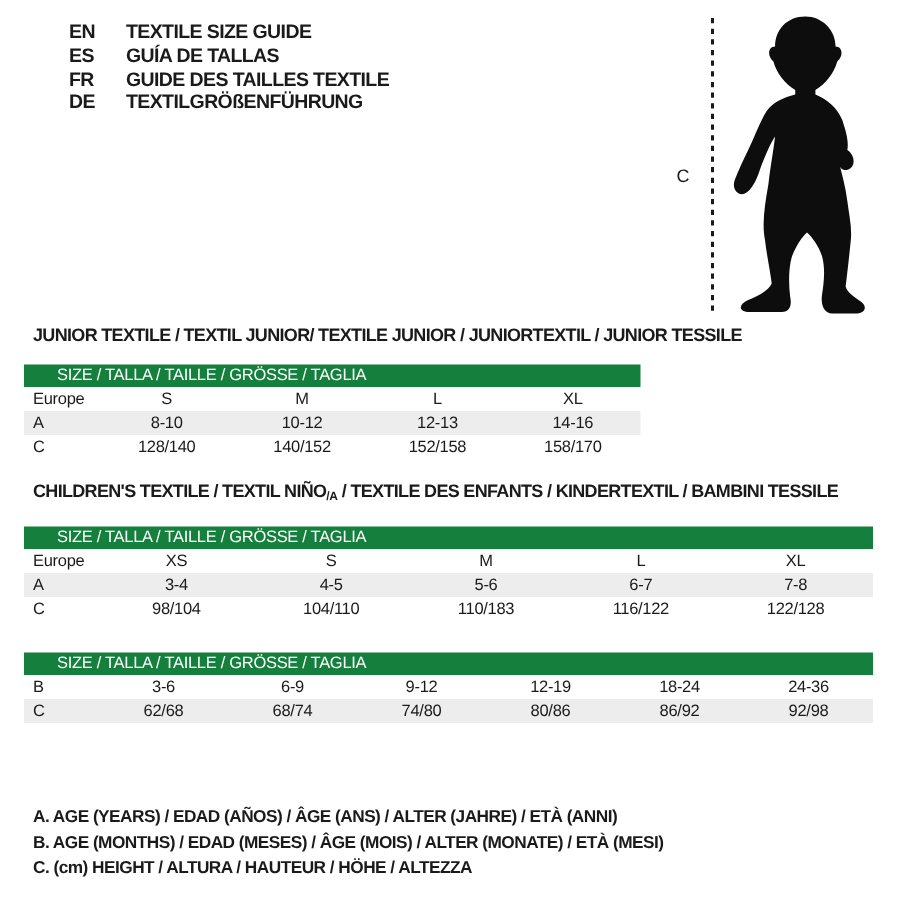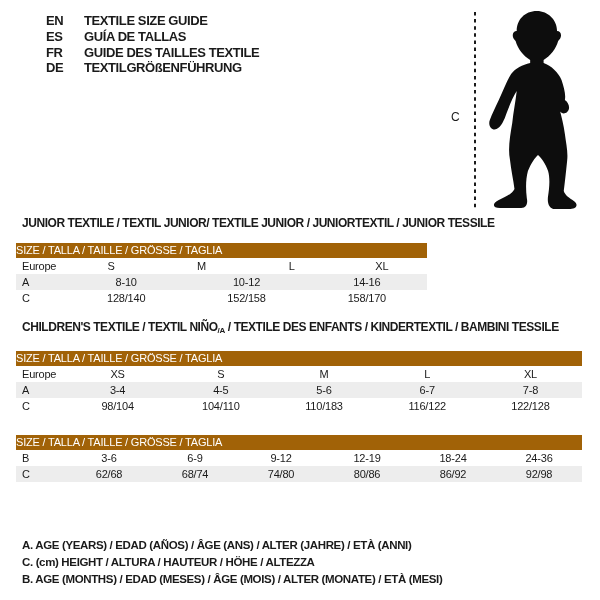--- a/index.html
+++ b/index.html
@@ -21,23 +21,23 @@
 
   
   .size-table{left:16px;}
   .tbl-title{
     margin:0;padding-left:6px;
     font-size:12px;font-weight:bold;letter-spacing:-0.45px;
     line-height:14px;white-space:nowrap;
   }
   .tbl-title .sub{font-size:8px;vertical-align:-2px;letter-spacing:-0.3px;}
   .bar{
-    background:#a16207;color:#ffffff;
+    background:#15803d;color:#ffffff;
     height:15px;line-height:15px;font-size:11px;letter-spacing:-0.2px;
-    padding-left:0;margin-top:13px;white-space:nowrap;
+    padding-left:22px;margin-top:13px;white-space:nowrap;
   }
   .rows .row{display:flex;height:16px;line-height:16px;font-size:11px;letter-spacing:-0.2px;}
   .rows .row:nth-child(even){background:#ededed;}
   .row .c0{flex:0 0 50px;padding-left:6px;box-sizing:border-box;}
   .row .c{flex:1;text-align:center;}
   #t1{top:216px;width:411px;}
   #t2{top:320px;width:566px;}
   #t3{top:425px;width:566px;}
   #t3 .bar{margin-top:10px;}
   #t3 .tbl-title{line-height:15.5px;}
@@ -89,25 +89,27 @@
       <span class="c0">Europe</span>
       <span class="c">S</span>
       <span class="c">M</span>
       <span class="c">L</span>
       <span class="c">XL</span>
     </div>
     <div class="row">
       <span class="c0">A</span>
       <span class="c">8-10</span>
       <span class="c">10-12</span>
+      <span class="c">12-13</span>
       <span class="c">14-16</span>
     </div>
     <div class="row">
       <span class="c0">C</span>
       <span class="c">128/140</span>
+      <span class="c">140/152</span>
       <span class="c">152/158</span>
       <span class="c">158/170</span>
     </div>
   </div>
 </section>
 
 <section id="t2" class="abs size-table">
   <h2 class="tbl-title"><span>CHILDREN'S TEXTILE / TEXTIL NIÑO</span><span class="sub">/A</span><span> / TEXTILE DES ENFANTS / KINDERTEXTIL / BAMBINI TESSILE</span></h2>
   <div class="bar">SIZE / TALLA / TAILLE / GRÖSSE / TAGLIA</div>
   <div class="rows">
@@ -157,15 +159,15 @@
       <span class="c">74/80</span>
       <span class="c">80/86</span>
       <span class="c">86/92</span>
       <span class="c">92/98</span>
     </div>
   </div>
 </section>
 
 <div class="abs legend">
   <div class="legend-line">A. AGE (YEARS) / EDAD (AÑOS) / ÂGE (ANS) / ALTER (JAHRE) / ETÀ (ANNI)</div>
+  <div class="legend-line">B. AGE (MONTHS) / EDAD (MESES) / ÂGE (MOIS) / ALTER (MONATE) / ETÀ (MESI)</div>
   <div class="legend-line">C. (cm) HEIGHT / ALTURA / HAUTEUR / HÖHE / ALTEZZA</div>
-  <div class="legend-line">B. AGE (MONTHS) / EDAD (MESES) / ÂGE (MOIS) / ALTER (MONATE) / ETÀ (MESI)</div>
 </div>
 
 </body></html>

